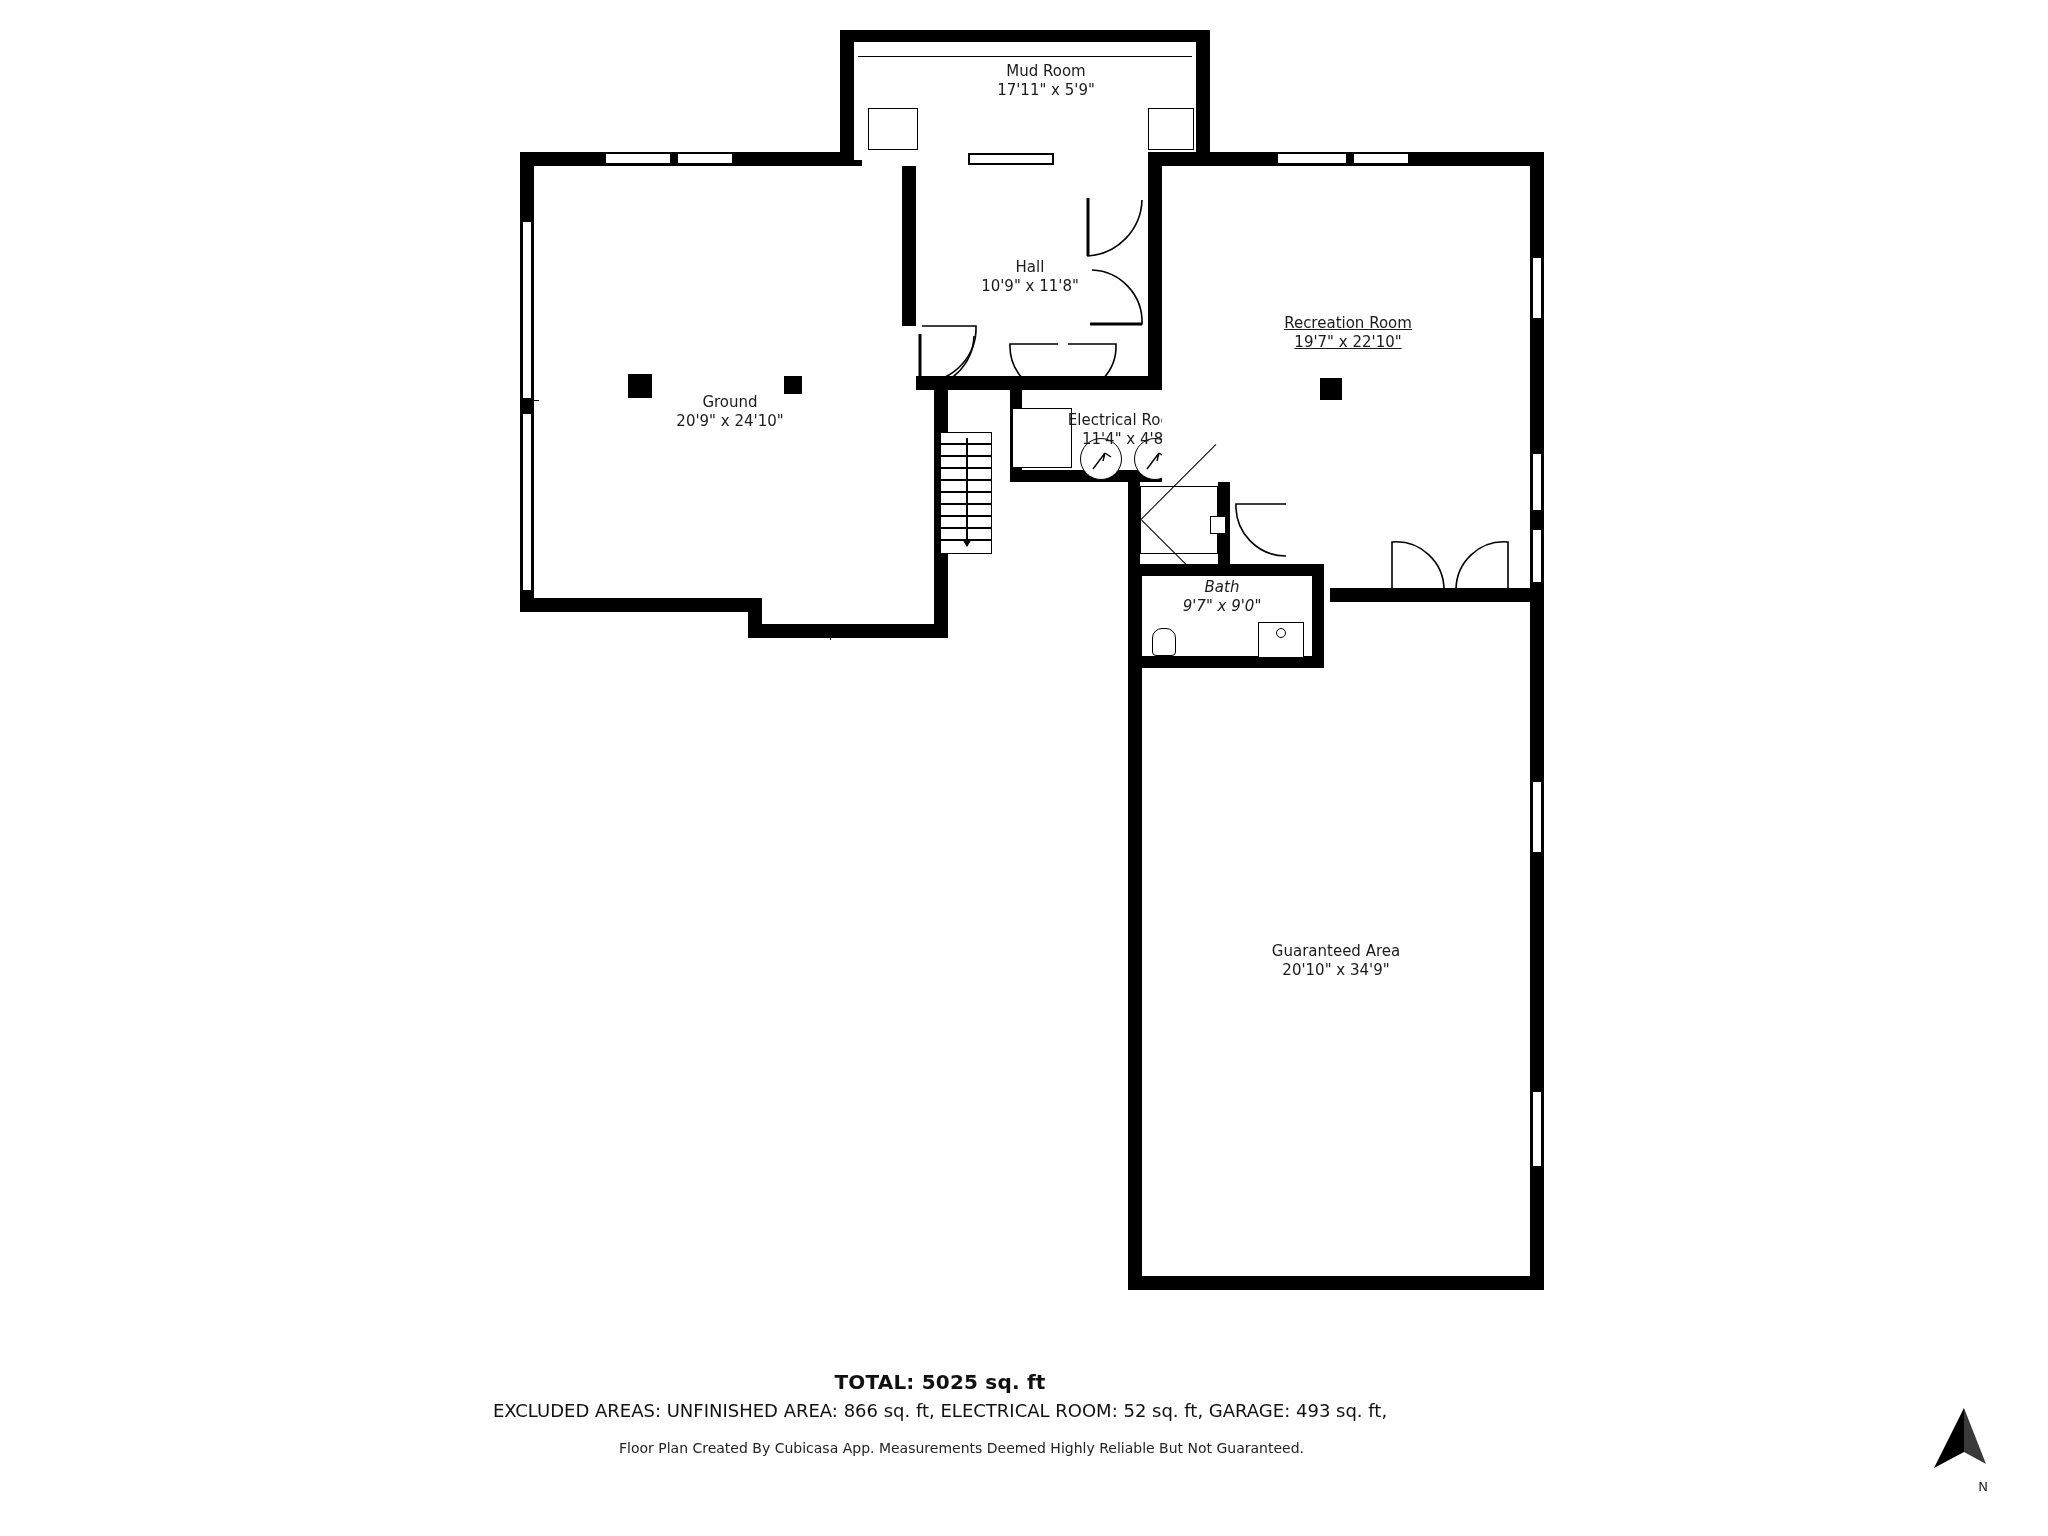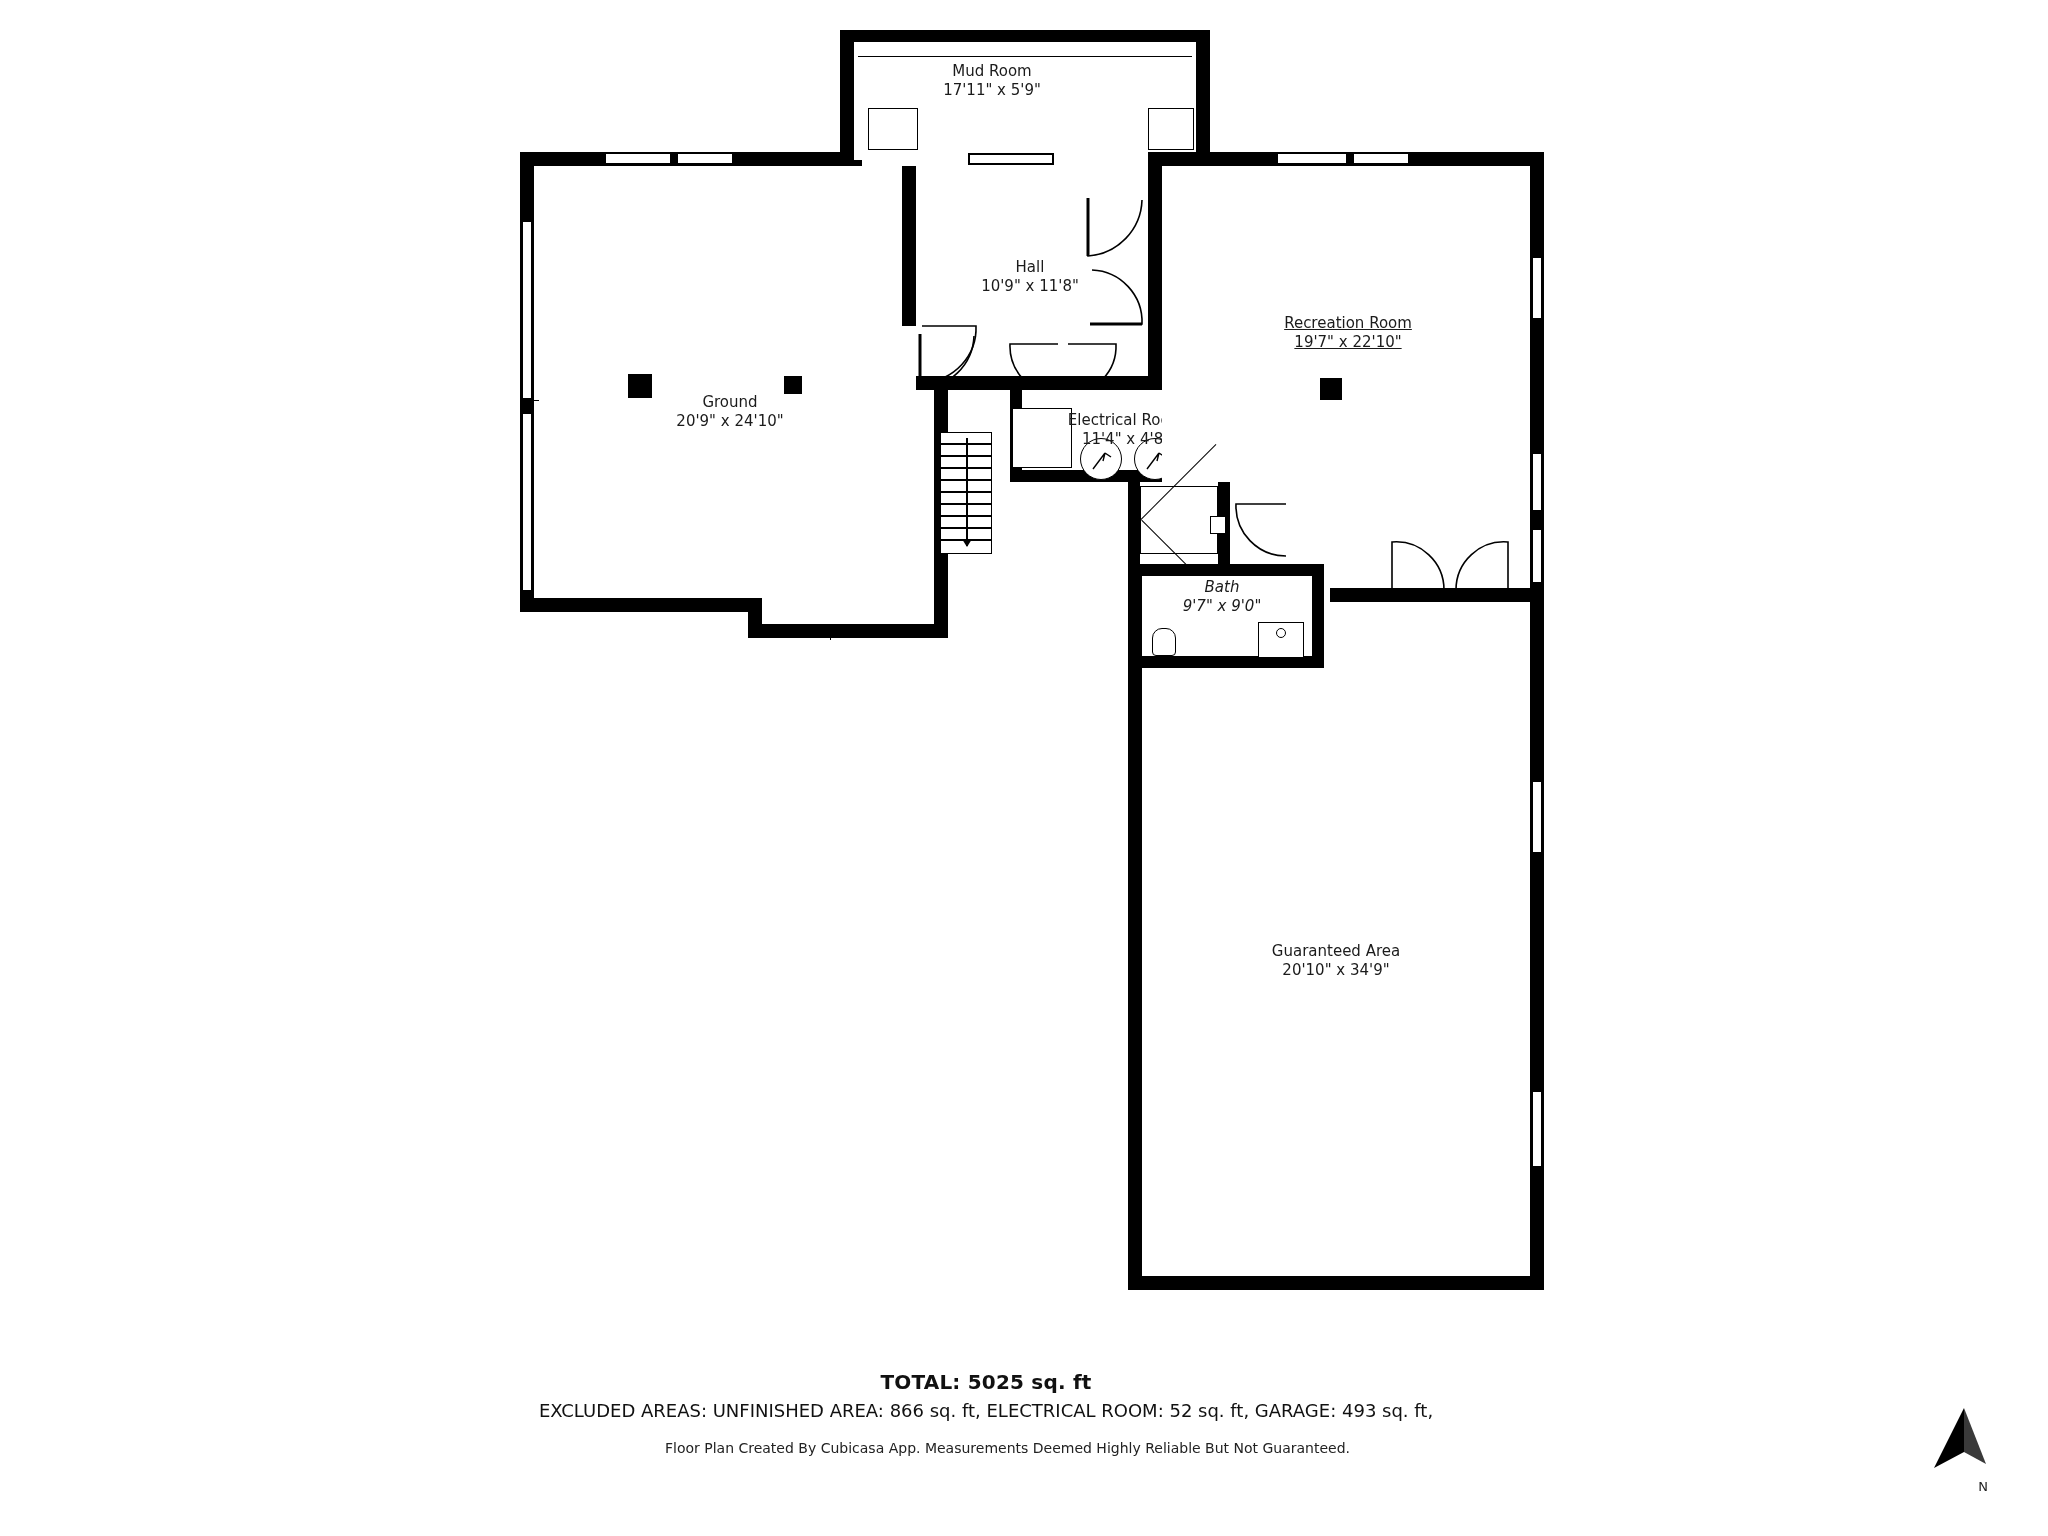--- a/index.html
+++ b/index.html
@@ -144,21 +144,20 @@
     background: #000000;
   }
 
   
   #summary {
     position: absolute;
     left: 0;
     top: 1370px;
     width: 1880px;
     text-align: center;
-    padding-left: 46px;
   }
   #summary .total {
     font-size: 20px;
     font-weight: bold;
     letter-spacing: 0.2px;
     margin-bottom: 4px;
   }
   #summary .line {
     font-size: 18px;
     line-height: 1.45;
@@ -191,21 +190,21 @@
 
 <div id="floorplan-stage">
 
   <div class="wall" style="left:840px; top:30px;  width:370px; height:12px;"></div>
   <div class="wall" style="left:840px; top:30px;  width:14px;  height:132px;"></div>
   <div class="wall" style="left:1196px;top:30px;  width:14px;  height:132px;"></div>
   <div class="room-fill" style="left:854px; top:42px; width:342px; height:120px;"></div>
   <div class="fixture" style="left:868px; top:108px; width:50px; height:42px;"></div>
   <div class="fixture" style="left:1148px;top:108px; width:46px; height:42px;"></div>
   <div class="thin-line" style="left:858px; top:56px; width:334px; height:1.2px;"></div>
-  <div class="room-label" style="left:992px; top:62px;">
+  <div class="room-label" style="left:1046px; top:62px;">
     <span class="rname">Mud Room</span>
     <span class="rdim">17'11" x 5'9"</span>
   </div>
 
   <div class="wall" style="left:520px; top:152px; width:334px; height:14px;"></div>
 
   <div class="wall" style="left:1148px;top:152px; width:396px; height:14px;"></div>
 
   <div class="window" style="left:604px; top:152px; width:68px; height:13px;"></div>
   <div class="window" style="left:676px; top:152px; width:58px; height:13px;"></div>

